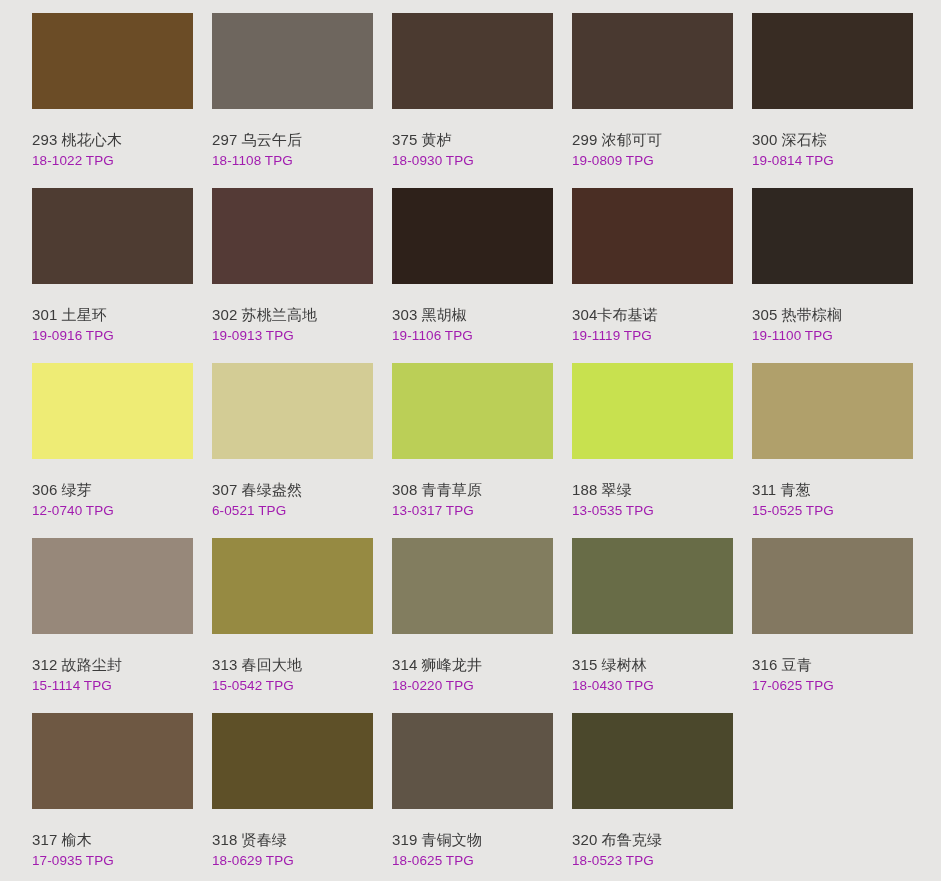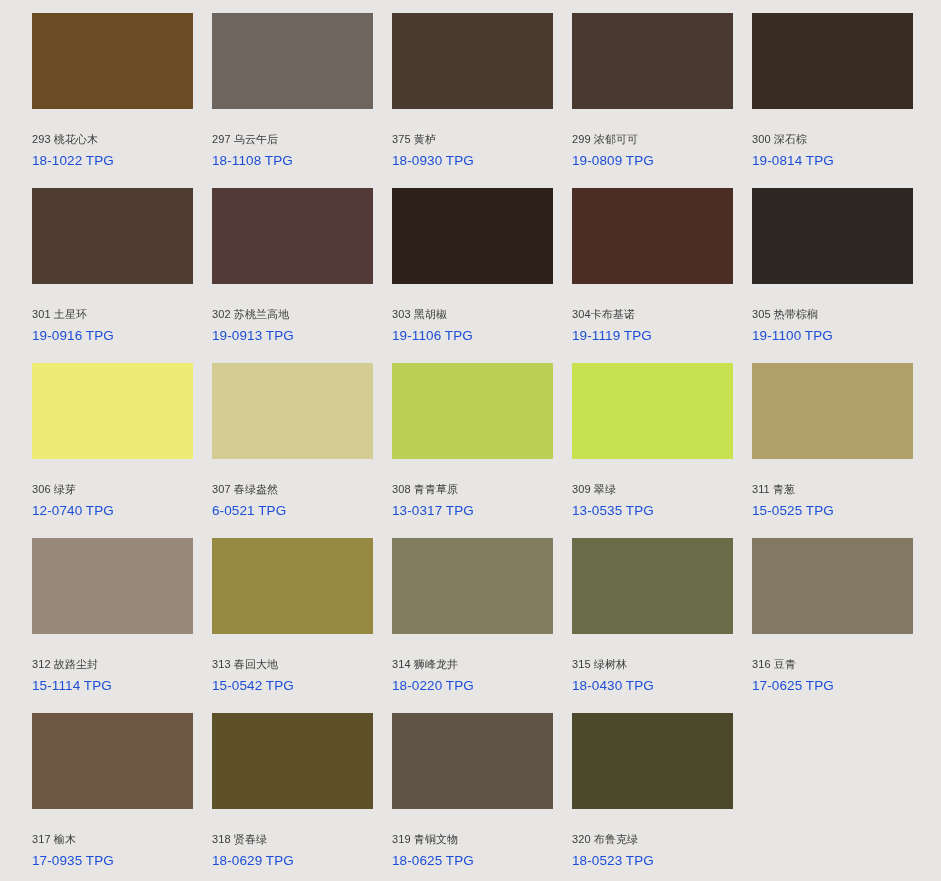--- a/index.html
+++ b/index.html
@@ -39,31 +39,31 @@
     border: 0;
   }
 
   .swatch-meta {
     padding-top: 20px;
     display: flex;
     flex-direction: column;
   }
 
   .swatch-title {
-    font-size: 11px;
+    font-size: 15px;
     line-height: 21px;
     color: #3b3b3b;
     white-space: nowrap;
     letter-spacing: 0.1px;
   }
 
   .swatch-code {
     font-size: 13.5px;
     line-height: 21px;
-    color: #1d4ed8;
+    color: #a21caf;
     white-space: nowrap;
     letter-spacing: 0.1px;
   }
 </style>
 </head>
 <body style="background: rgb(231, 230, 228);">
 
 <div id="swatch-grid">
     <div class="swatch-card">
       <div class="swatch-chip" style="background-color: rgb(107, 76, 38);"></div>
@@ -152,21 +152,21 @@
     <div class="swatch-card">
       <div class="swatch-chip" style="background-color: rgb(187, 207, 87);"></div>
       <div class="swatch-meta">
         <div class="swatch-title">308 青青草原</div>
         <div class="swatch-code">13-0317 TPG</div>
       </div>
     </div>
     <div class="swatch-card">
       <div class="swatch-chip" style="background-color: rgb(200, 225, 79);"></div>
       <div class="swatch-meta">
-        <div class="swatch-title">309 翠绿</div>
+        <div class="swatch-title">188 翠绿</div>
         <div class="swatch-code">13-0535 TPG</div>
       </div>
     </div>
     <div class="swatch-card">
       <div class="swatch-chip" style="background-color: rgb(176, 160, 107);"></div>
       <div class="swatch-meta">
         <div class="swatch-title">311 青葱</div>
         <div class="swatch-code">15-0525 TPG</div>
       </div>
     </div>

